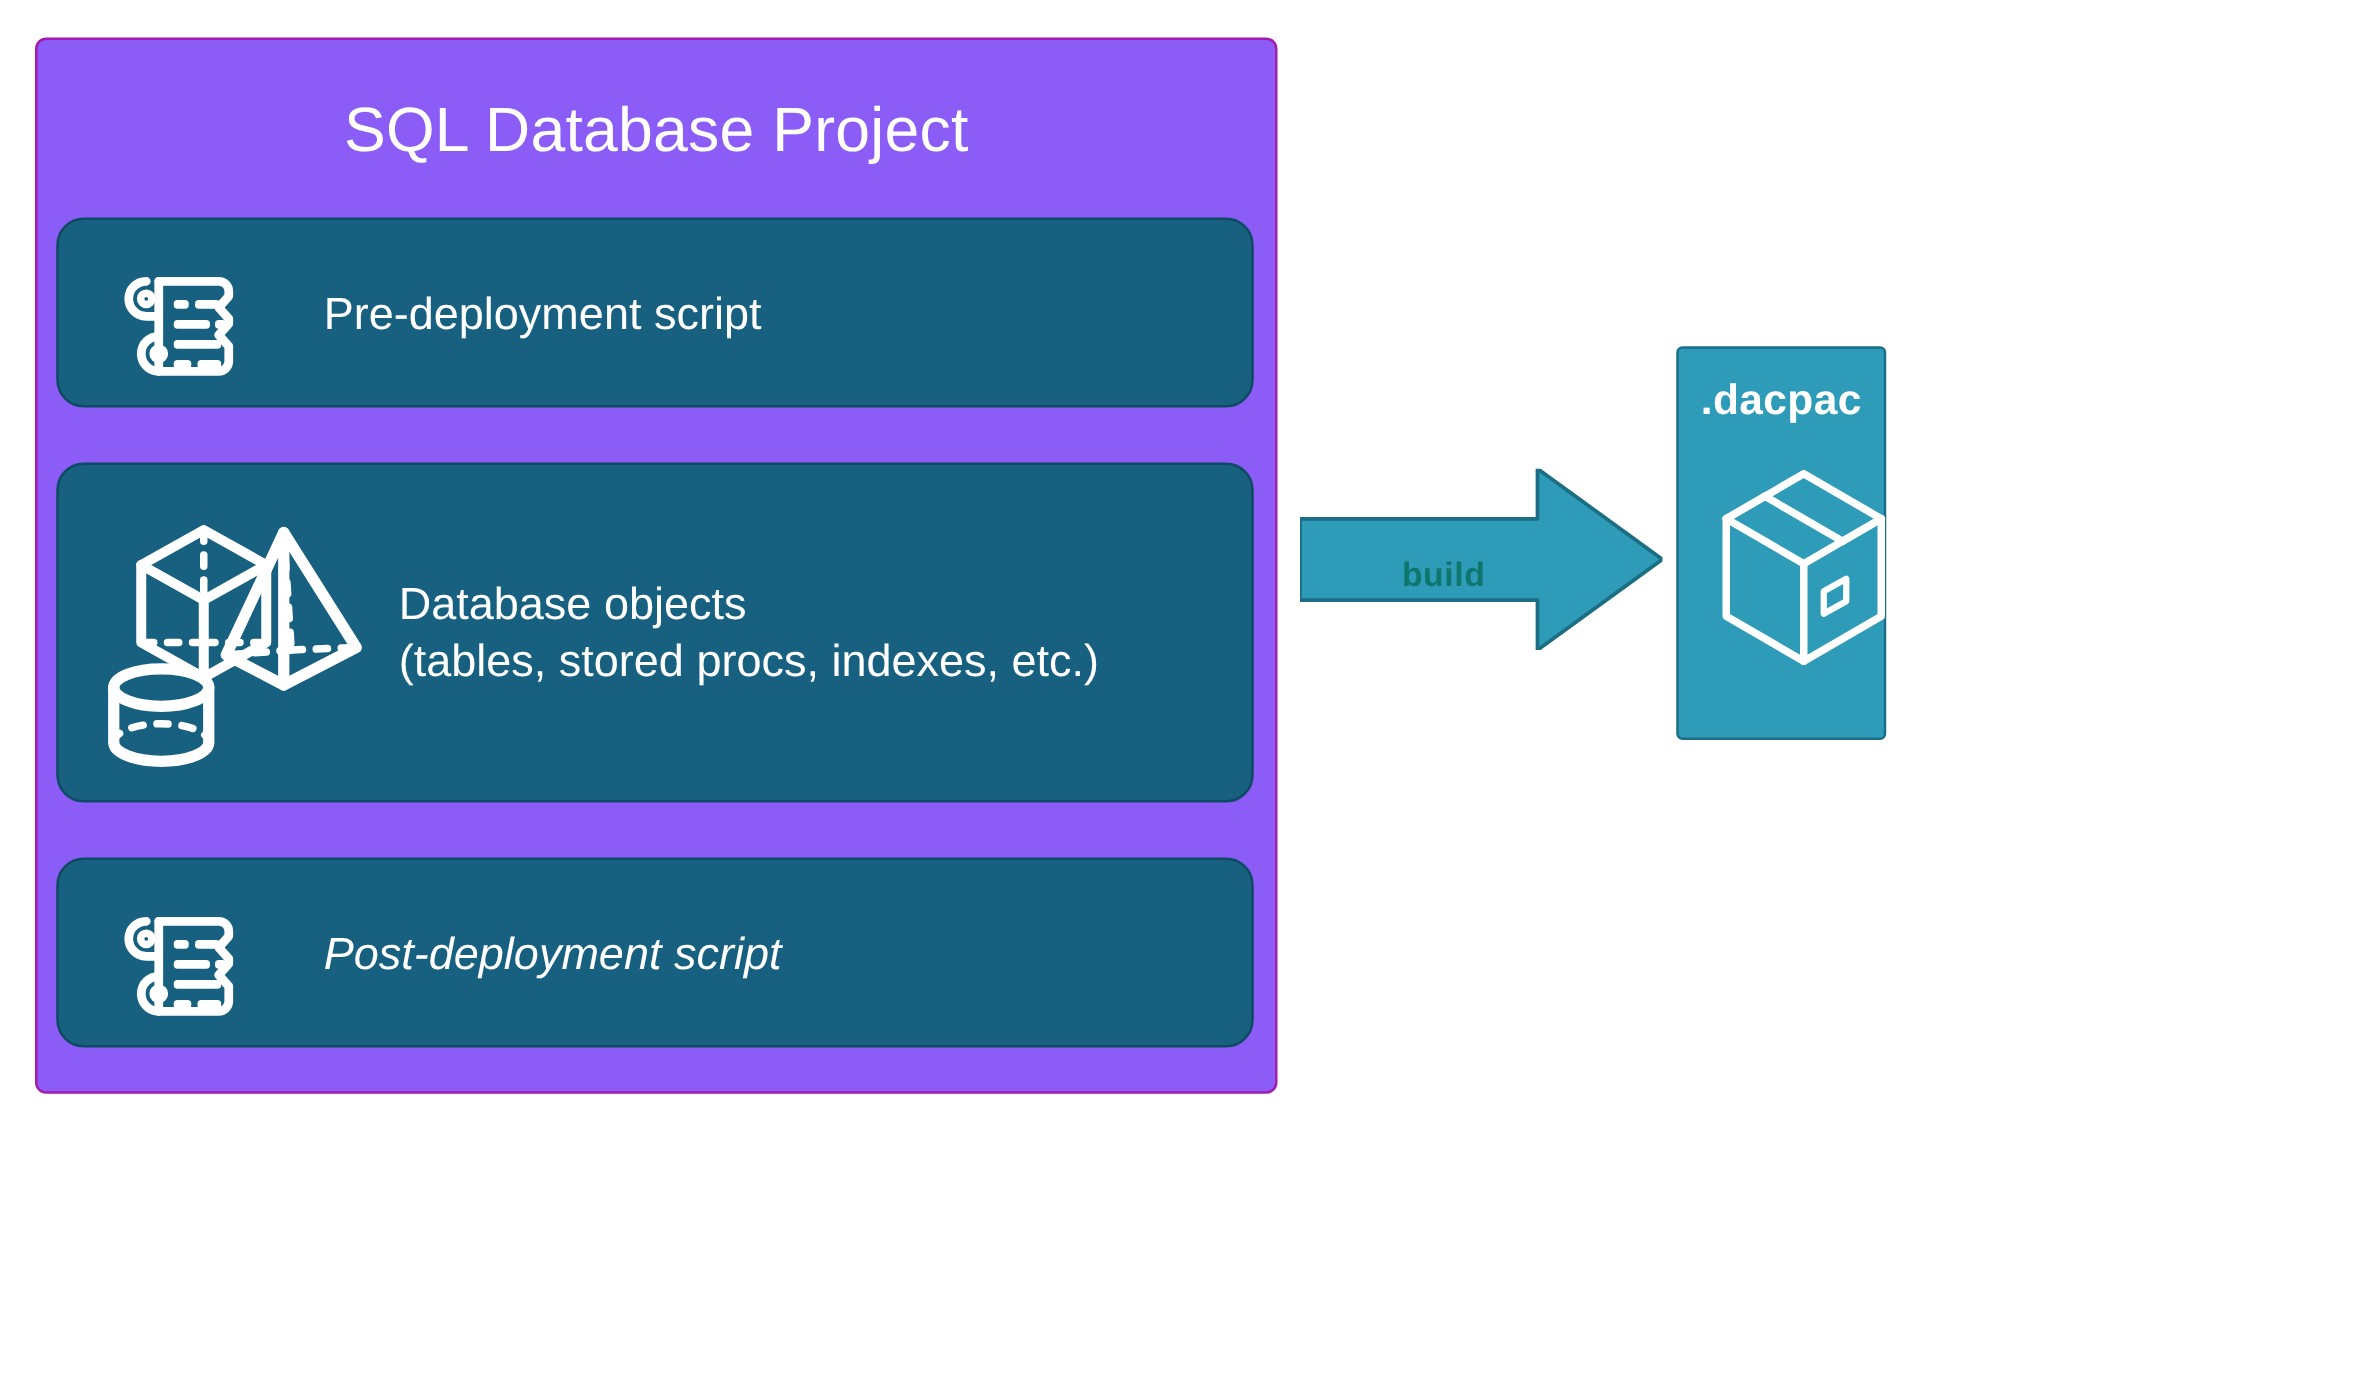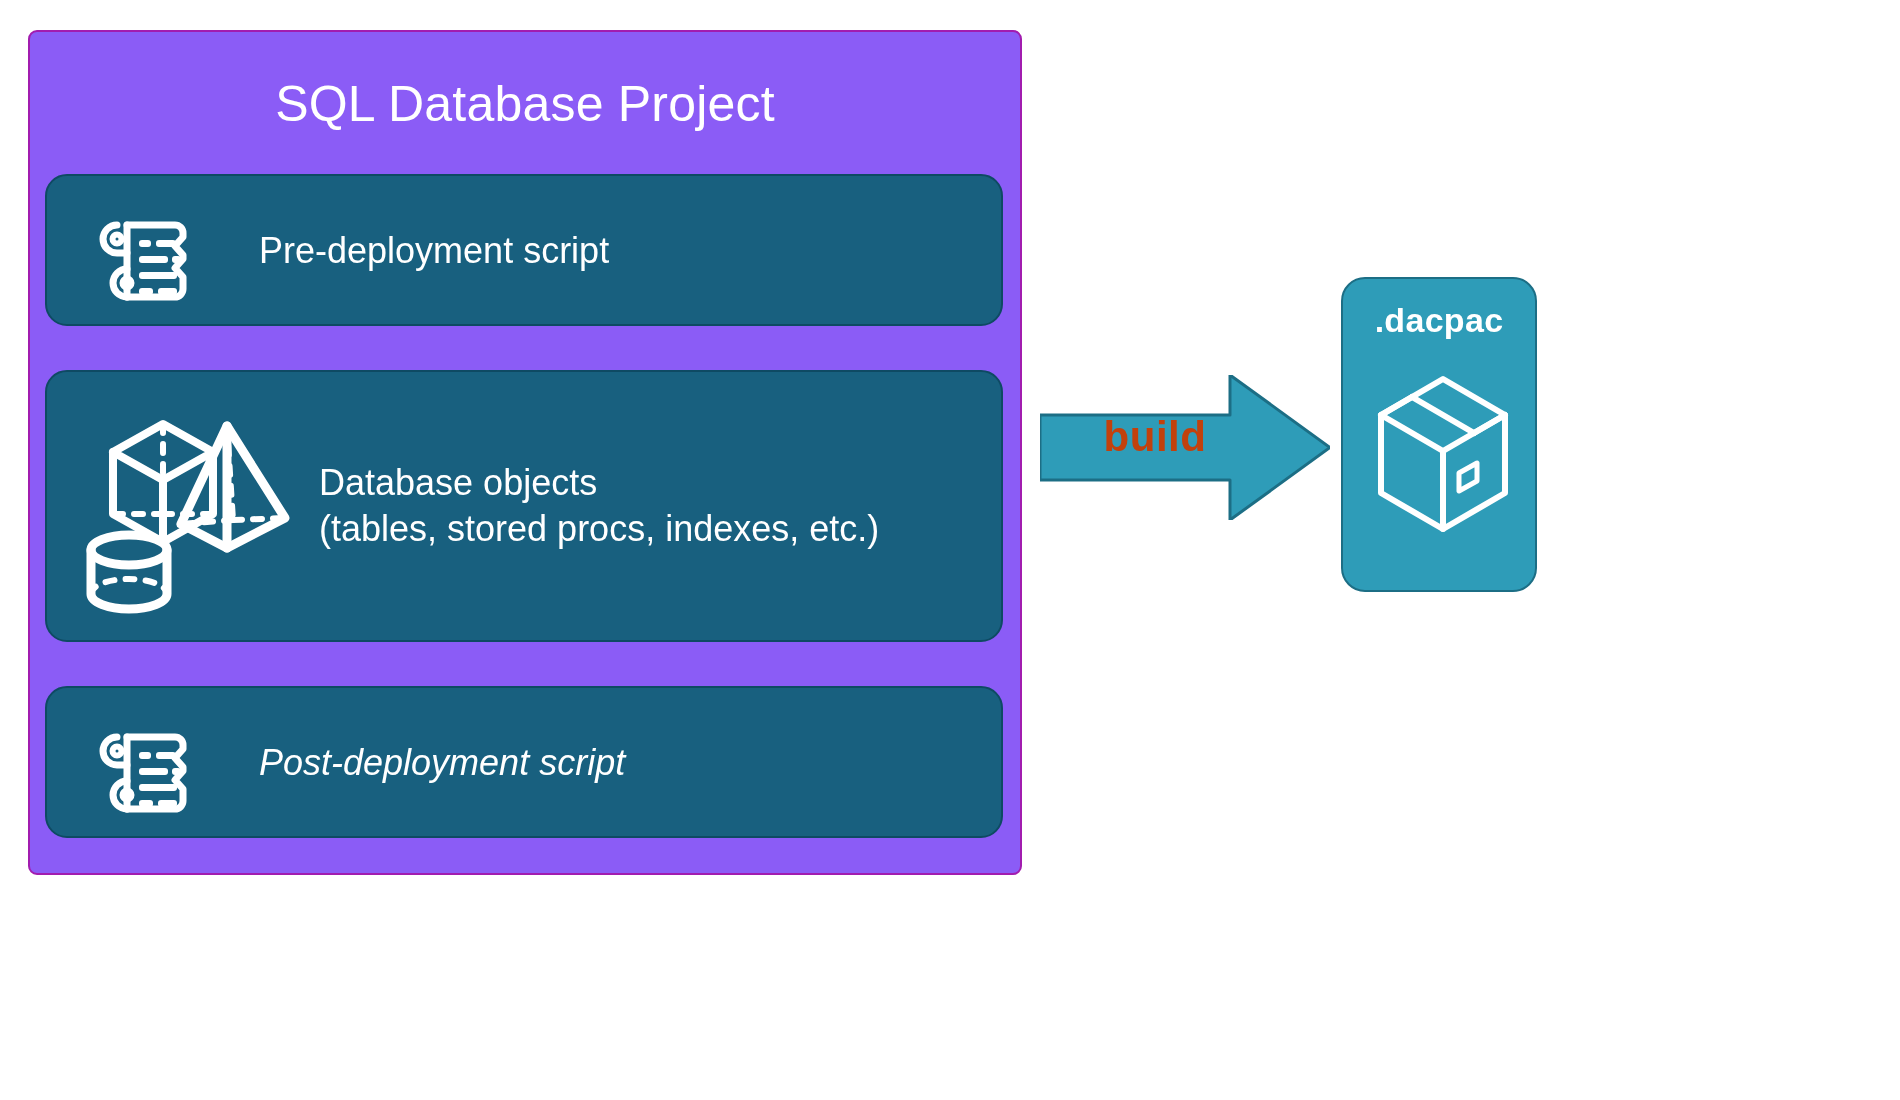--- a/index.html
+++ b/index.html
@@ -75,43 +75,43 @@
   #build-arrow {
     position: absolute;
     left: 1040px;
     top: 375px;
     width: 290px;
     height: 145px;
   }
   #build-label {
     position: absolute;
     left: 1040px;
-    top: 364px;
+    top: 388px;
     width: 230px;
     height: 145px;
     display: flex;
     align-items: center;
     justify-content: center;
-    color: #c2410c;
-    font-size: 42px;
+    color: #0f766e;
+    font-size: 27px;
     font-weight: bold;
     letter-spacing: 0.5px;
     pointer-events: none;
   }
 
   
   #dacpac-card {
     position: absolute;
     left: 1341px;
     top: 277px;
-    width: 196px;
+    width: 168px;
     height: 315px;
     background: #2E9CB8;
     border: 2px solid #1C6E85;
-    border-radius: 24px;
+    border-radius: 5px;
     box-sizing: border-box;
   }
   #dacpac-title {
     position: absolute;
     left: 0;
     top: 22px;
     width: 100%;
     text-align: center;
     color: #ffffff;
     font-size: 34px;

